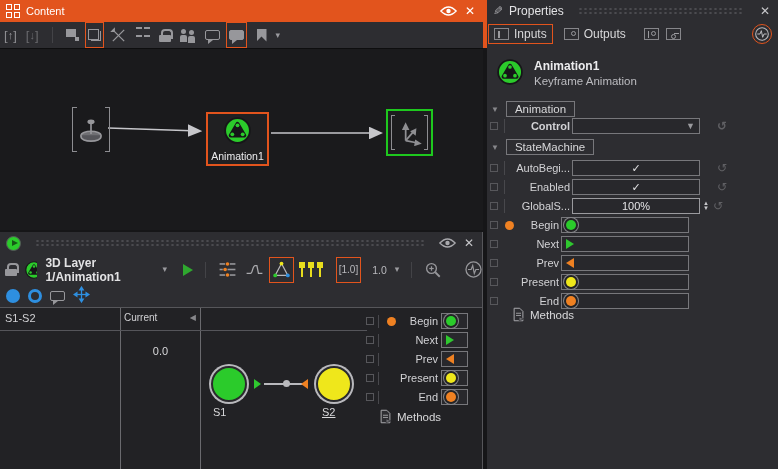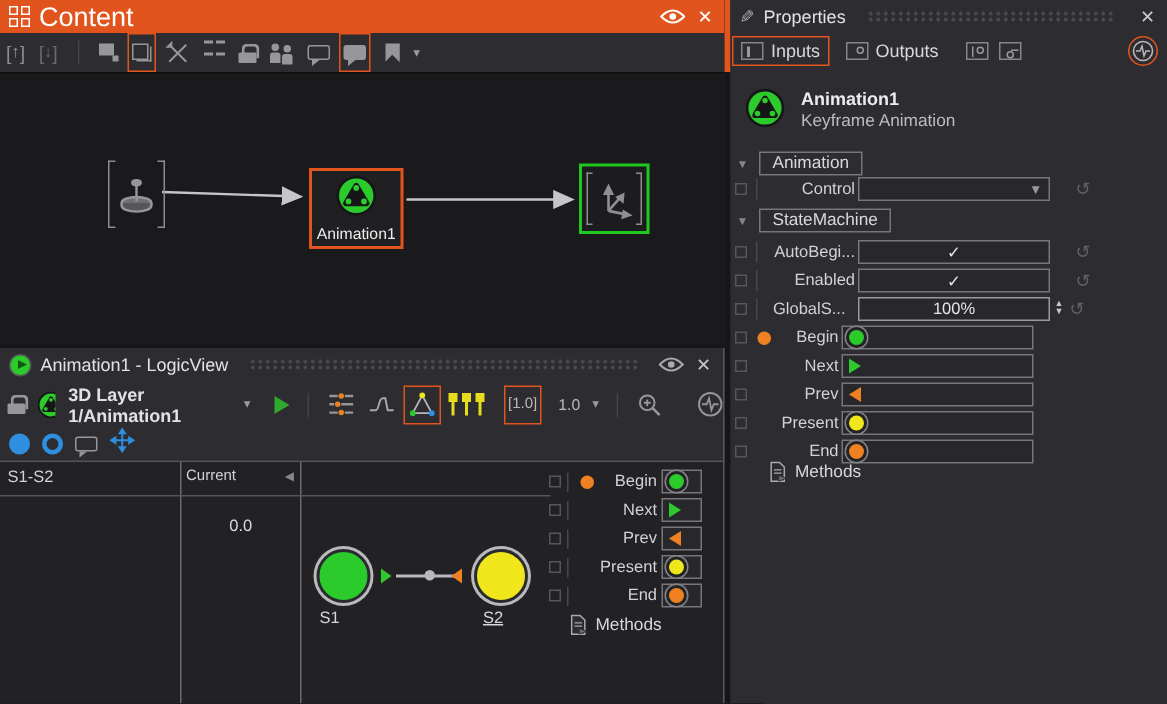--- a/index.html
+++ b/index.html
@@ -187,21 +187,21 @@
 <div id="stage">
 
   <div class="abs panel" style="left:0;top:0;width:483px;height:231px;">
     <div class="phead" style="background:#e2541d;">
       <span class="i-grid" style="color:#fff;">
           <span></span>
           <span></span>
           <span></span>
           <span></span>
         </span>
-      <span class="title" style="color:#fff;font-size:18px;">Content</span>
+      <span class="title" style="color:#fff;font-size:11px;">Content</span>
       <span style="flex:1"></span>
       <svg class="eye" style="color:#fff;">
           <use href="#sym-eye" width="17" height="12"></use>
         </svg>
       <span class="close-x" style="color:#fff;">✕</span>
     </div>
 
     <div class="abs" style="left:0;top:22px;width:483px;height:26px;display:flex;align-items:center;padding-left:4px;gap:9px;background:#2d2d31;">
       <span class="tico">
           <span class="brkt">[</span>
@@ -338,21 +338,21 @@
         <div style="font-size:12px;font-weight:bold;color:#ececee;">Animation1</div>
         <div style="font-size:11.5px;color:#bcbcc0;margin-top:2px;">Keyframe Animation</div>
       </div>
     </div>
 
     <div class="abs" style="left:4px;top:101px;display:flex;align-items:center;gap:7px;">
       <span style="color:#86868a;font-size:8px;">▼</span>
       <span style="border:1px solid #77777b;padding:1px 8px;font-size:11.5px;color:#d8d8da;">Animation</span>
     </div>
 
-    <div class="abs" style="left:0;top:117px;width:291px;height:18px;display:flex;align-items:center;">
+    <div class="abs" style="left:0;top:117px;width:291px;height:18px;display:flex;align-items:center;font-weight:bold;">
       <span class="chk" style="margin-left:3px;"></span>
       <span style="width:5px;height:14px;border-left:1px solid #48484c;margin-left:6px;"></span>
       <span class="lbl" style="width:61px;text-align:right;">Control</span>
       <span class="field" style="width:128px;height:16px;margin-left:2px;justify-content:flex-end;padding-right:4px;">
         <span class="caret">▼</span>
       </span>
       <span class="reset" style="margin-left:17px;">↺</span>
     </div>
 
     <div class="abs" style="left:4px;top:139px;display:flex;align-items:center;gap:7px;">
@@ -370,21 +370,21 @@
     <div class="abs" style="left:0;top:178px;width:291px;height:18px;display:flex;align-items:center;">
       <span class="chk" style="margin-left:3px;"></span>
       <span style="width:5px;height:14px;border-left:1px solid #48484c;margin-left:6px;"></span>
       <span class="lbl" style="width:61px;text-align:right;">Enabled</span>
       <span class="field" style="width:128px;height:16px;margin-left:2px;justify-content:center;color:#e4e4e6;font-size:11px;">✓</span>
       <span class="reset" style="margin-left:17px;">↺</span>
     </div>
     <div class="abs" style="left:0;top:197px;width:291px;height:18px;display:flex;align-items:center;">
       <span class="chk" style="margin-left:3px;"></span>
       <span style="width:5px;height:14px;border-left:1px solid #48484c;margin-left:6px;"></span>
-      <span class="lbl" style="width:61px;text-align:center;">GlobalS...</span>
+      <span class="lbl" style="width:61px;text-align:right;">GlobalS...</span>
       <span class="field" style="width:128px;height:16px;margin-left:2px;justify-content:center;color:#e4e4e6;font-size:11px;border-color:#9a9a9e;">100%</span>
       <span style="display:flex;flex-direction:column;line-height:5px;margin-left:3px;color:#c9c9cd;font-size:6px;">
         <span>▲</span>
           <span>▼</span>
       </span>
       <span class="reset" style="margin-left:4px;">↺</span>
     </div>
 
     <div class="abs" style="left:0;top:216px;width:291px;height:18px;display:flex;align-items:center;">
       <span class="chk" style="margin-left:3px;"></span>
@@ -433,21 +433,20 @@
         </svg>
       <span style="font-size:11.5px;color:#d8d8da;">Methods</span>
     </div>
   </div>
 
   <div class="abs panel" style="left:0;top:232px;width:483px;height:237px;border-right:1px solid #56565a;">
     <div class="phead">
       <span style="width:15px;height:15px;border-radius:50%;background:#2bcb2b;border:1px solid #56565a;position:relative;">
         <span style="position:absolute;left:5px;top:3.5px;width:0;height:0;border-left:6px solid #155815;border-top:3.5px solid transparent;border-bottom:3.5px solid transparent;"></span>
       </span>
-      <span class="title">Animation1 - LogicView</span>
       <span class="dots"></span>
       <svg class="eye" style="color:#a9a9ad;">
           <use href="#sym-eye" width="17" height="12"></use>
         </svg>
       <span class="close-x">✕</span>
     </div>
 
     <div class="abs" style="left:0;top:22px;width:483px;height:31px;display:flex;align-items:center;gap:8px;padding-left:5px;">
       <span class="tico">
           <span class="i-lock"></span>

